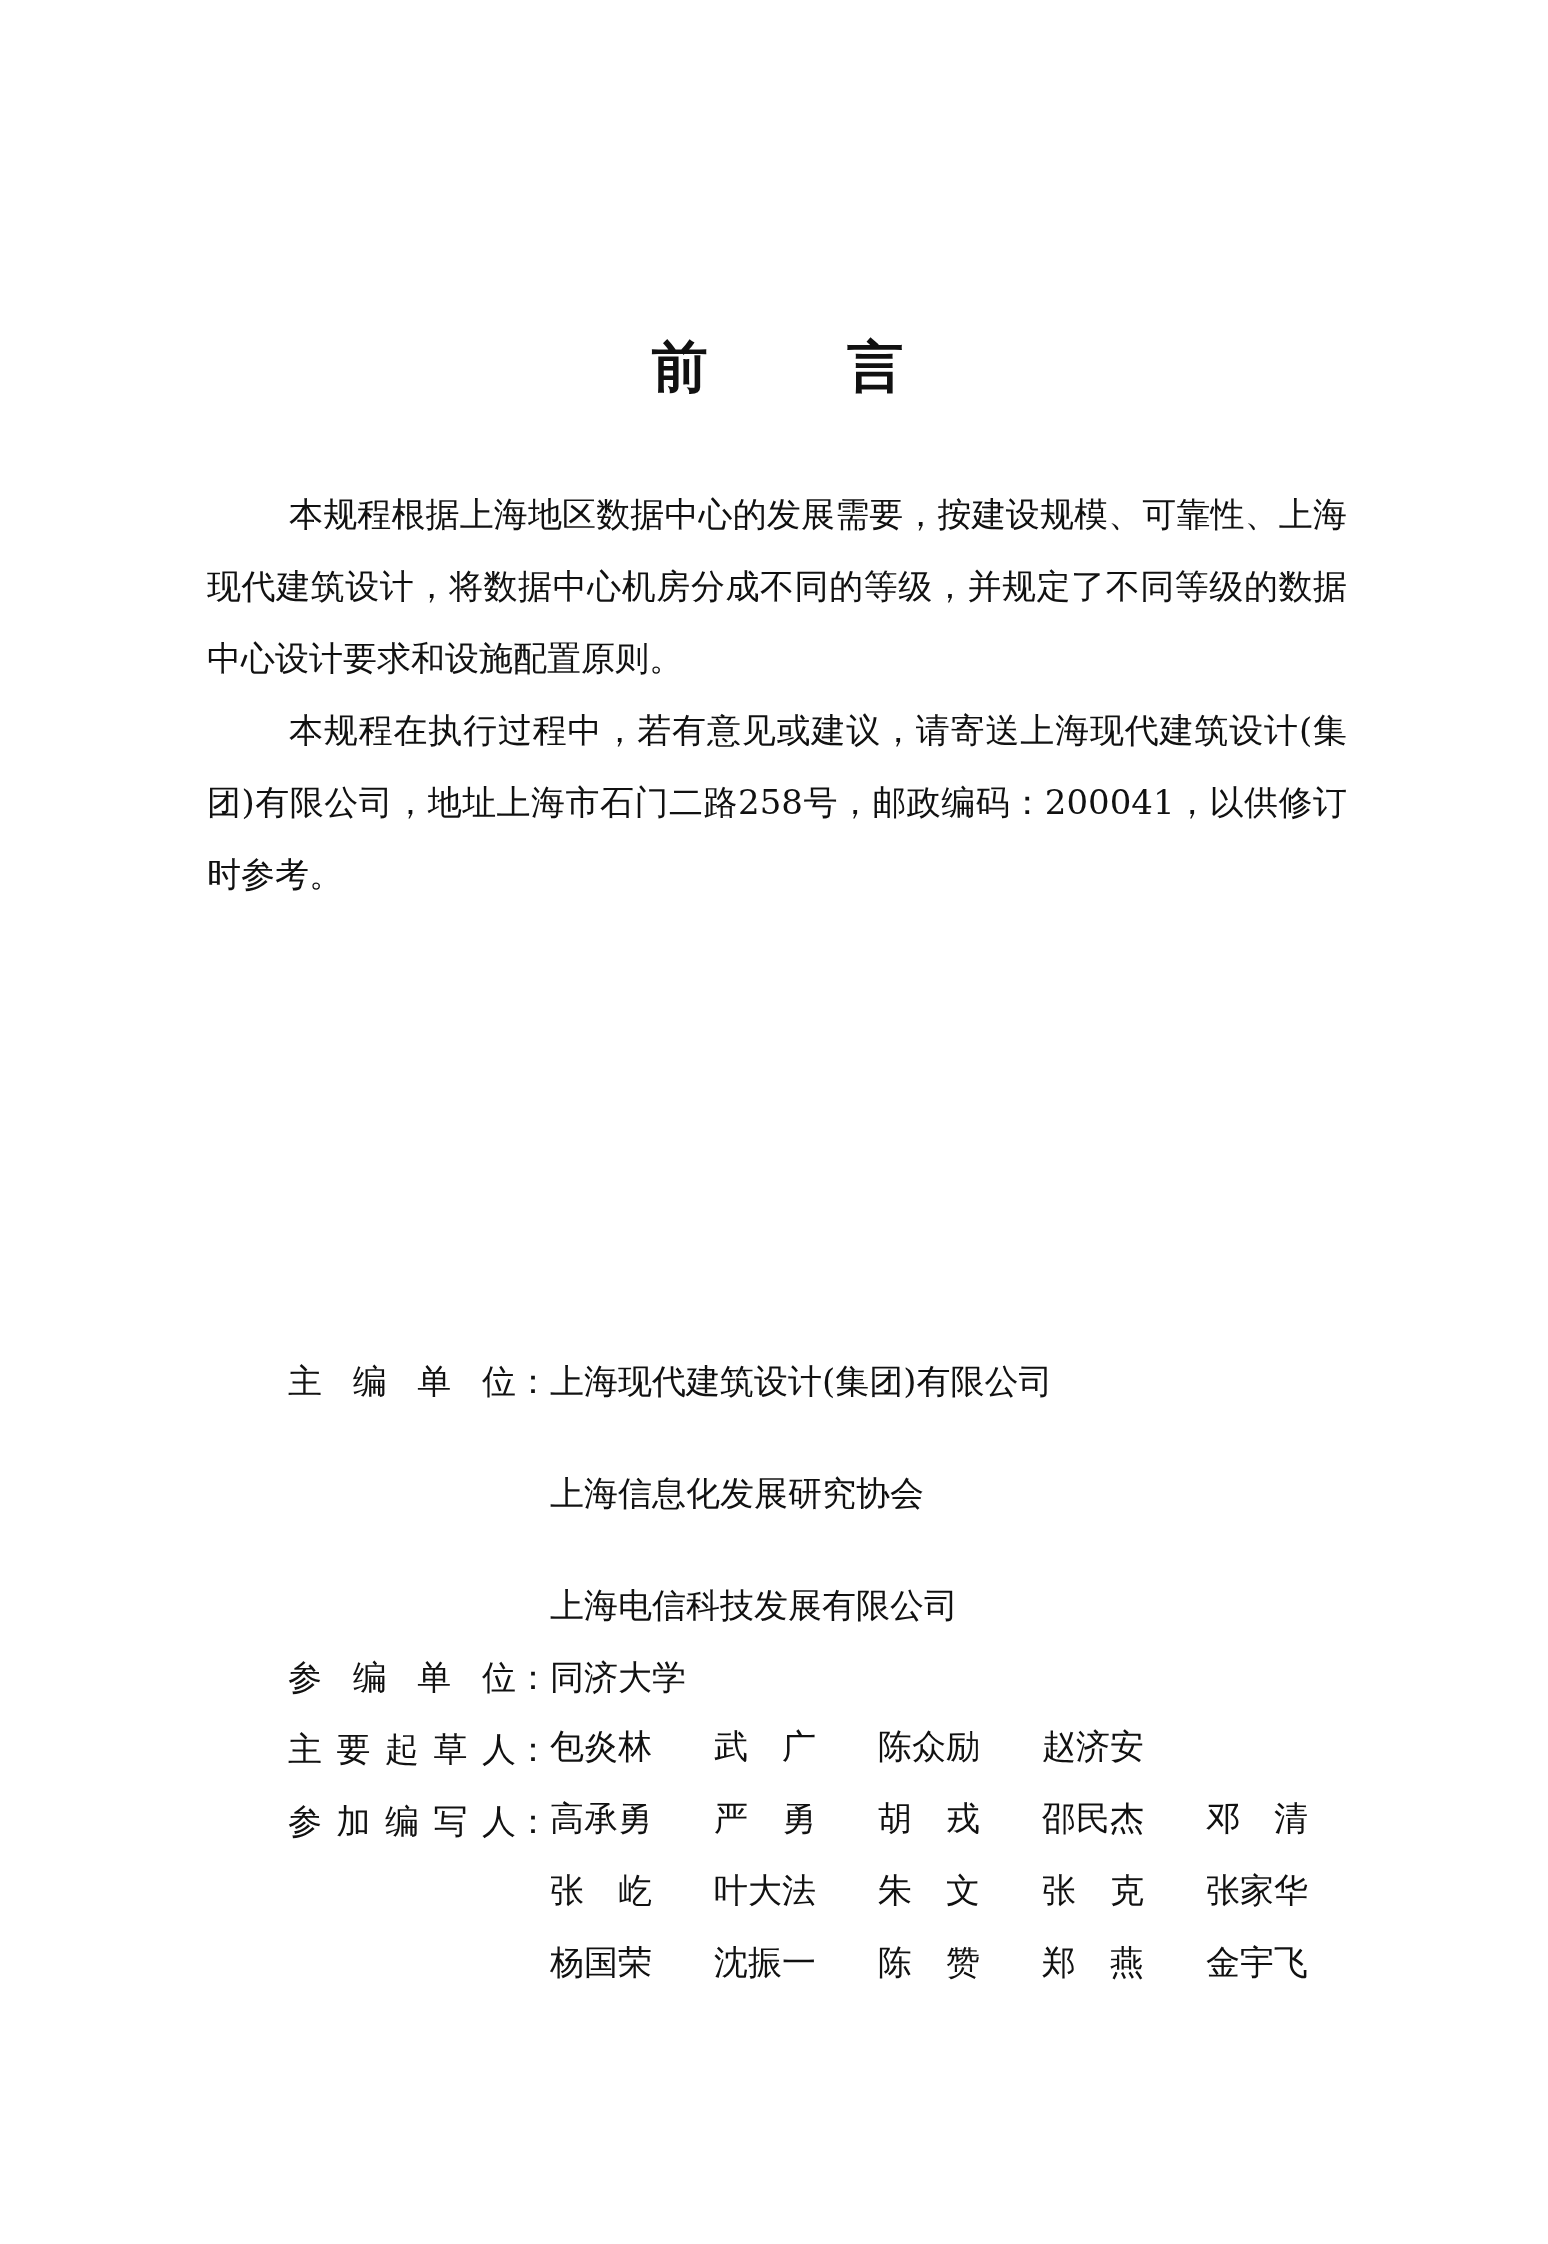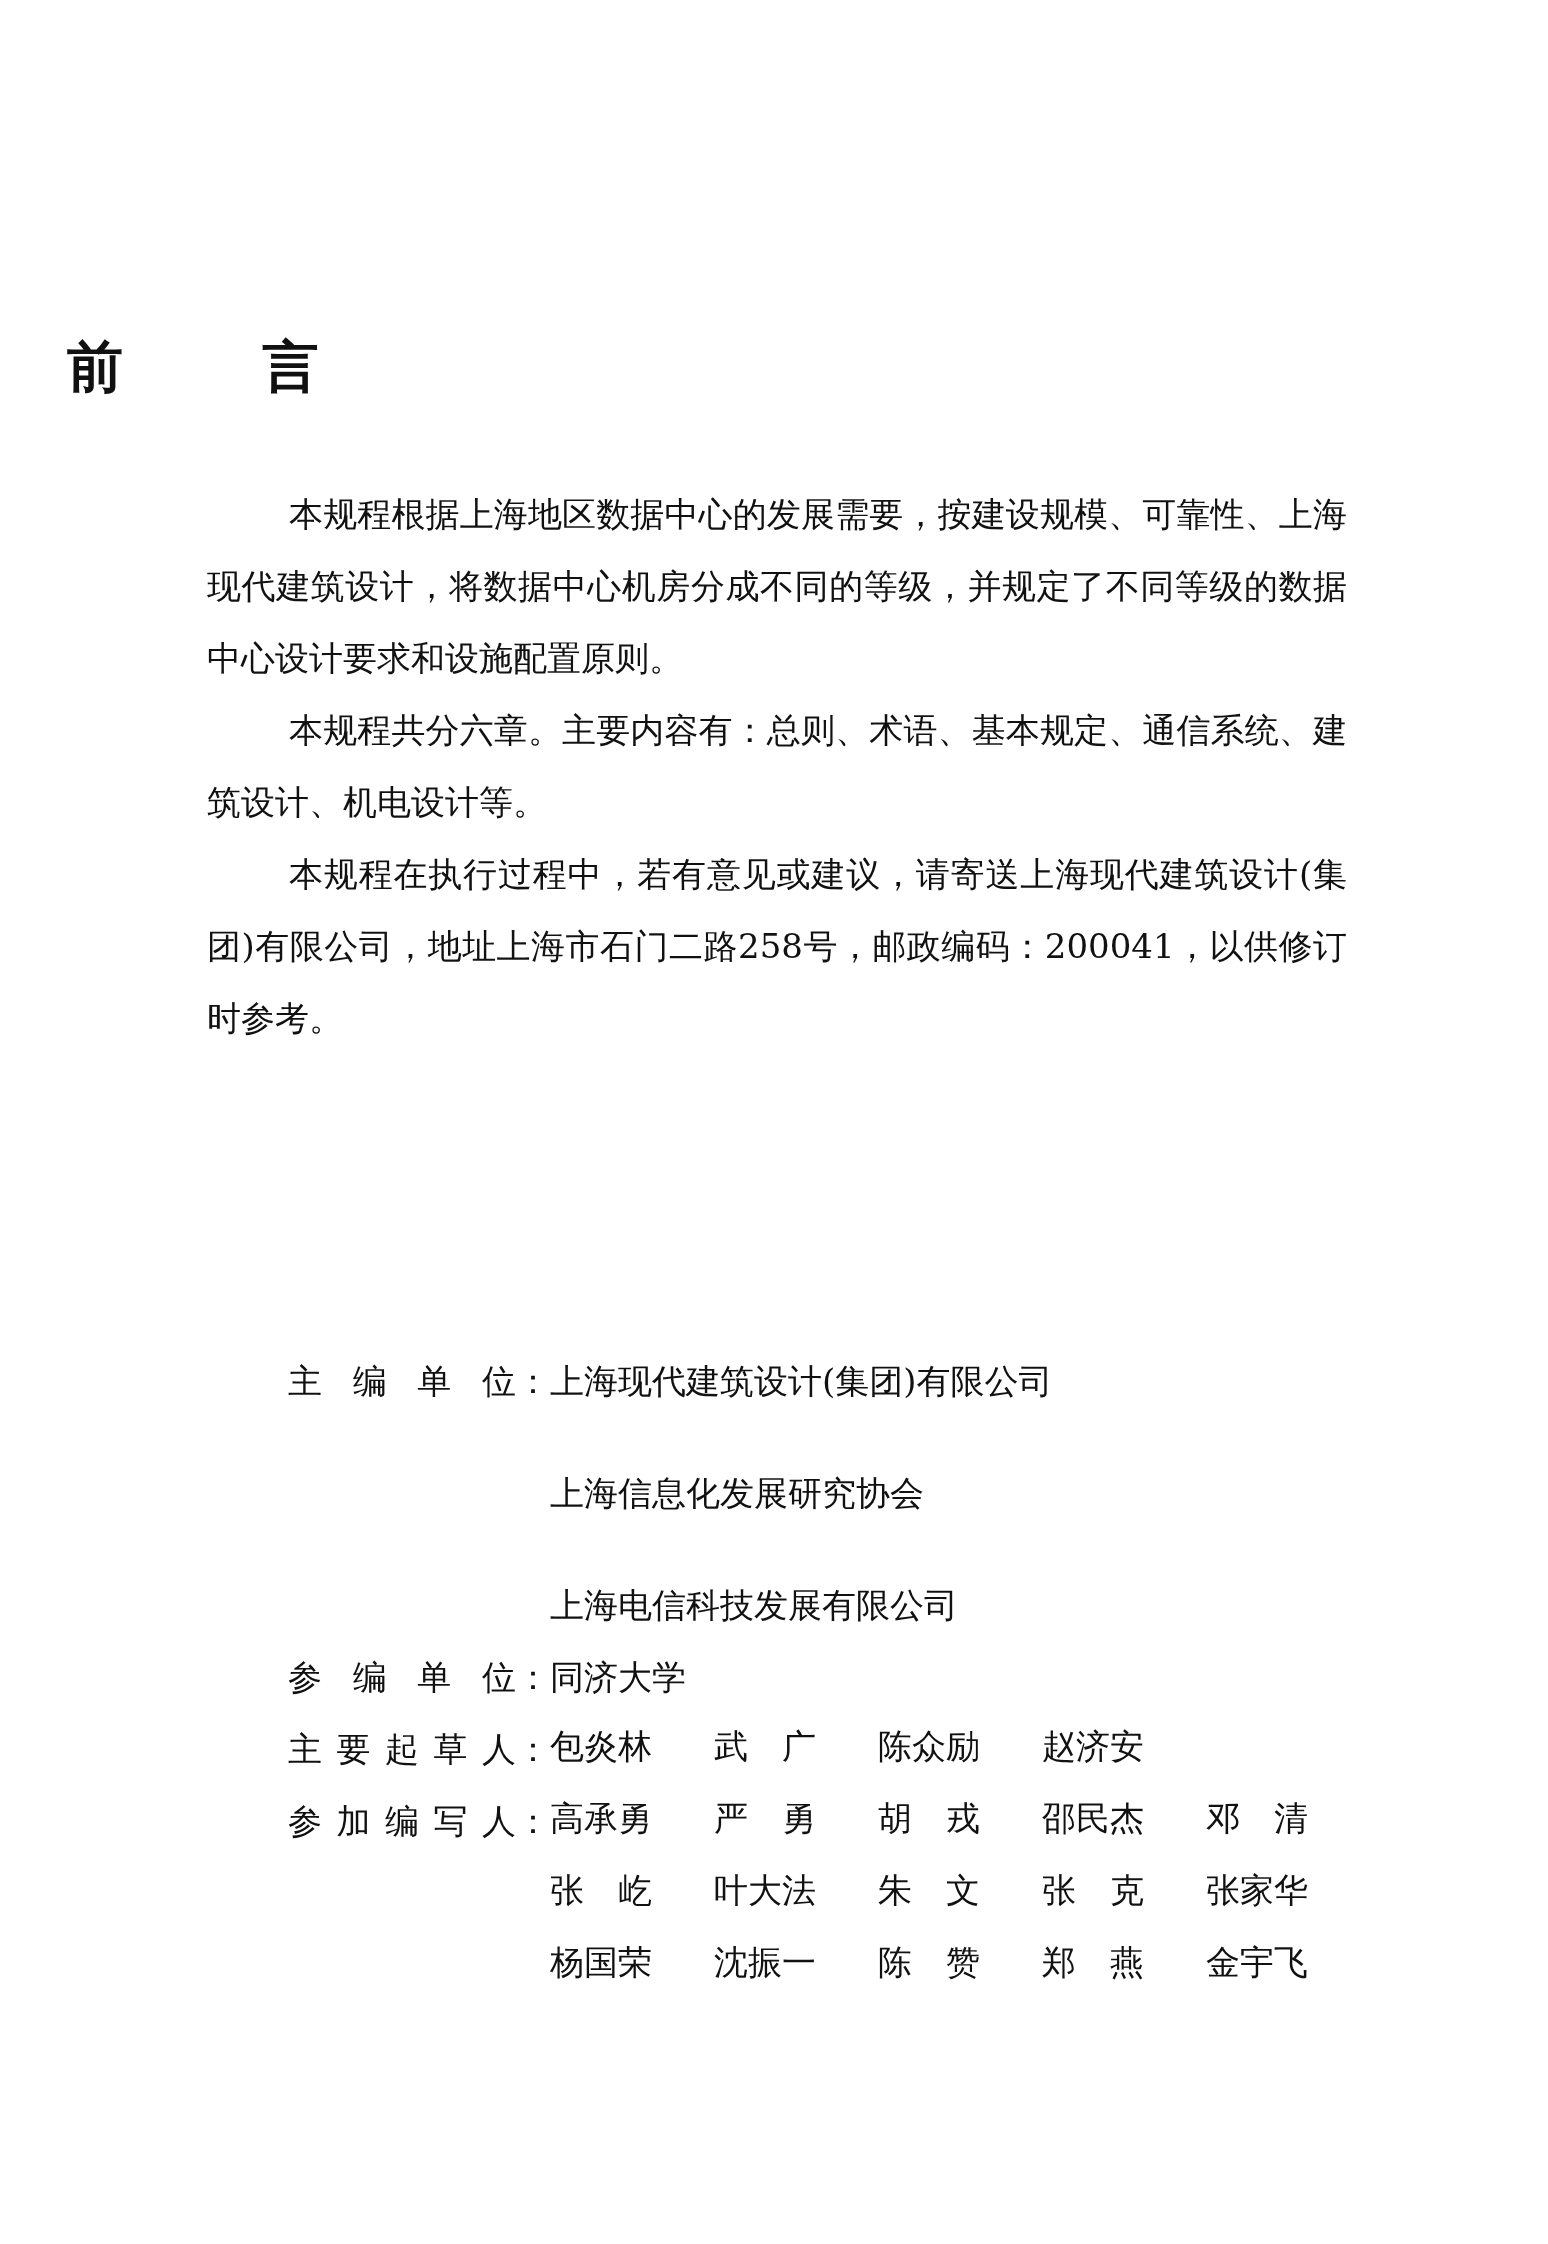--- a/index.html
+++ b/index.html
@@ -3,21 +3,21 @@
 <meta charset="utf-8">
 <style>
   html, body { margin: 0; padding: 0; background: #ffffff; }
   body {
     width: 1548px; height: 2244px; position: relative; overflow: hidden;
     font-family: "DejaVu Serif", "Liberation Serif", serif;
     color: #111111;
   }
   .title {
     position: absolute; top: 330px; left: 0; width: 1548px;
-    text-align: left; font-family: "DejaVu Sans", "Liberation Sans", sans-serif;
+    text-align: center; font-family: "DejaVu Sans", "Liberation Sans", sans-serif;
     font-weight: bold; font-size: 56px; letter-spacing: 60px;
     padding-left: 67px; box-sizing: border-box;
   }
   .body-text {
     position: absolute; left: 207px; top: 478px; width: 1140px;
     font-size: 34px; line-height: 72px; text-align: justify;
     text-align-last: auto;
   }
   .body-text p { margin: 0; text-indent: 82px; }
   .credits {
@@ -33,21 +33,20 @@
   .credit-values { display: flex; flex-direction: column; gap: 40px; }
   .names { display: grid; grid-template-columns: repeat(5, 164px); font-family: Liberation Mono, monospace; }
 </style>
 </head>
 <body>
 
 <div class="title">前  言</div>
 
 <div class="body-text">
   <p>本规程根据上海地区数据中心的发展需要，按建设规模、可靠性、上海现代建筑设计，将数据中心机房分成不同的等级，并规定了不同等级的数据中心设计要求和设施配置原则。</p>
-  <p>本规程共分六章。主要内容有：总则、术语、基本规定、通信系统、建筑设计、机电设计等。</p>
   <p>本规程在执行过程中，若有意见或建议，请寄送上海现代建筑设计(集团)有限公司，地址上海市石门二路258号，邮政编码：200041，以供修订时参考。</p>
 </div>
 
 <div class="credits">
   <div class="credit-row">
     <div class="credit-label">
       <span>主</span>
       <span>编</span>
       <span>单</span>
       <span>位：</span>

